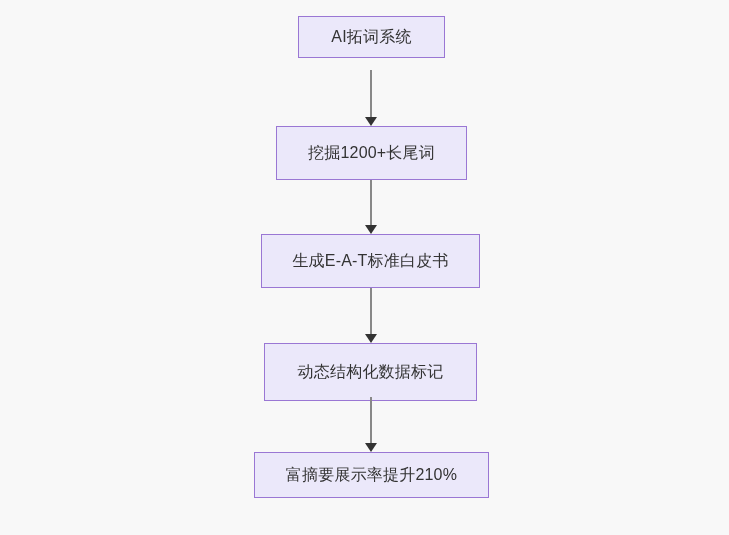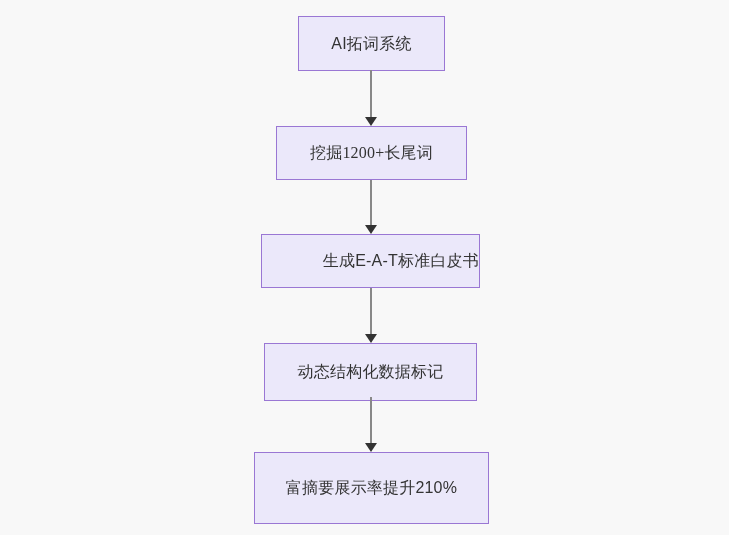--- a/index.html
+++ b/index.html
@@ -54,53 +54,53 @@
     border-left: 6px solid transparent;
     border-right: 6px solid transparent;
     border-top: 9px solid #333333;
   }
 </style>
 </head>
 <body style="background: rgb(248, 248, 248);">
 
 <div id="flow-canvas">
 
-  <div class="node" id="box-1" style="left: 298px; top: 16px; width: 147px; height: 55px; background: rgb(235, 232, 250); border-color: rgb(154, 119, 212); color: rgb(51, 51, 51);">
+  <div class="node" id="box-1" style="left: 298px; top: 16px; width: 147px; height: 42px; background: rgb(235, 232, 250); border-color: rgb(154, 119, 212); color: rgb(51, 51, 51);">
     <span class="node-label">AI拓词系统</span>
   </div>
 
   <div class="connector" id="conn-1" style="left: 364px; top: 70px; height: 56px;">
     <div class="stem" style="height: 48px; background: rgb(136, 136, 136);"></div>
     <div class="head" style="top: 47px; border-top-color: rgb(51, 51, 51);"></div>
   </div>
 
-  <div class="node" id="box-2" style="left: 276px; top: 126px; width: 191px; height: 54px; background: rgb(235, 232, 250); border-color: rgb(154, 119, 212); color: rgb(51, 51, 51); font-family: Liberation Serif, serif;">
+  <div class="node" id="box-2" style="left: 276px; top: 126px; width: 191px; height: 54px; background: rgb(235, 232, 250); border-color: rgb(154, 119, 212); color: rgb(51, 51, 51);">
     <span class="node-label">挖掘1200+长尾词</span>
   </div>
 
   <div class="connector" id="conn-2" style="left: 364px; top: 180px; height: 54px;">
     <div class="stem" style="height: 46px; background: rgb(136, 136, 136);"></div>
     <div class="head" style="top: 45px; border-top-color: rgb(51, 51, 51);"></div>
   </div>
 
-  <div class="node" id="box-3" style="left: 261px; top: 234px; width: 219px; height: 54px; background: rgb(235, 232, 250); border-color: rgb(154, 119, 212); color: rgb(51, 51, 51); justify-content: flex-end;">
+  <div class="node" id="box-3" style="left: 261px; top: 234px; width: 219px; height: 54px; background: rgb(235, 232, 250); border-color: rgb(154, 119, 212); color: rgb(51, 51, 51);">
     <span class="node-label">生成E-A-T标准白皮书</span>
   </div>
 
   <div class="connector" id="conn-3" style="left: 364px; top: 288px; height: 55px;">
     <div class="stem" style="height: 47px; background: rgb(136, 136, 136);"></div>
     <div class="head" style="top: 46px; border-top-color: rgb(51, 51, 51);"></div>
   </div>
 
   <div class="node" id="box-4" style="left: 264px; top: 343px; width: 213px; height: 58px; background: rgb(235, 232, 250); border-color: rgb(154, 119, 212); color: rgb(51, 51, 51);">
     <span class="node-label">动态结构化数据标记</span>
   </div>
 
   <div class="connector" id="conn-4" style="left: 364px; top: 397px; height: 55px;">
     <div class="stem" style="height: 47px; background: rgb(136, 136, 136);"></div>
     <div class="head" style="top: 46px; border-top-color: rgb(51, 51, 51);"></div>
   </div>
 
-  <div class="node" id="box-5" style="left: 254px; top: 452px; width: 235px; height: 72px; background: rgb(235, 232, 250); border-color: rgb(154, 119, 212); color: rgb(51, 51, 51);">
+  <div class="node" id="box-5" style="left: 254px; top: 452px; width: 235px; height: 46px; background: rgb(235, 232, 250); border-color: rgb(154, 119, 212); color: rgb(51, 51, 51);">
     <span class="node-label">富摘要展示率提升210%</span>
   </div>
 
 </div>
 
 </body></html>

